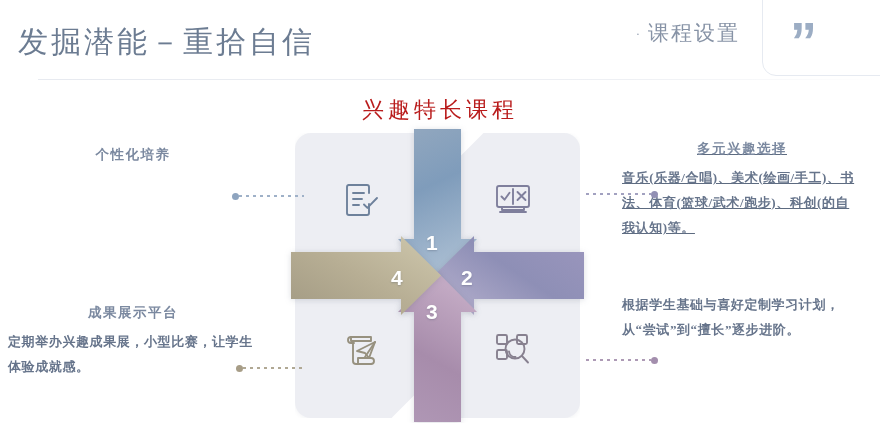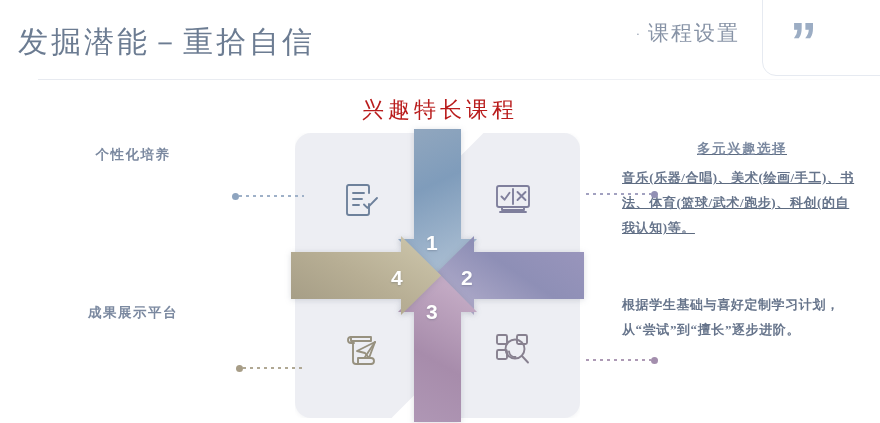--- a/index.html
+++ b/index.html
@@ -236,20 +236,21 @@
     <div class="num n3">3</div>
     <div class="num n4">4</div>
   </div>
 
   <div class="blk left b-tl">
     <div class="h">个性化培养</div>
   </div>
 
   <div class="blk left b-bl">
     <div class="h">成果展示平台</div>
+    <div class="b">定期举办兴趣成果展，小型比赛，让学生体验成就感。</div>
   </div>
 
   <div class="blk right b-tr">
     <div class="h">多元兴趣选择</div>
     <div class="b">音乐(乐器/合唱)、美术(绘画/手工)、书法、体育(篮球/武术/跑步)、科创(的自我认知)等。</div>
   </div>
 
   <div class="blk right b-br">
     <div class="b">根据学生基础与喜好定制学习计划，从“尝试”到“擅长”逐步进阶。</div>
   </div>

